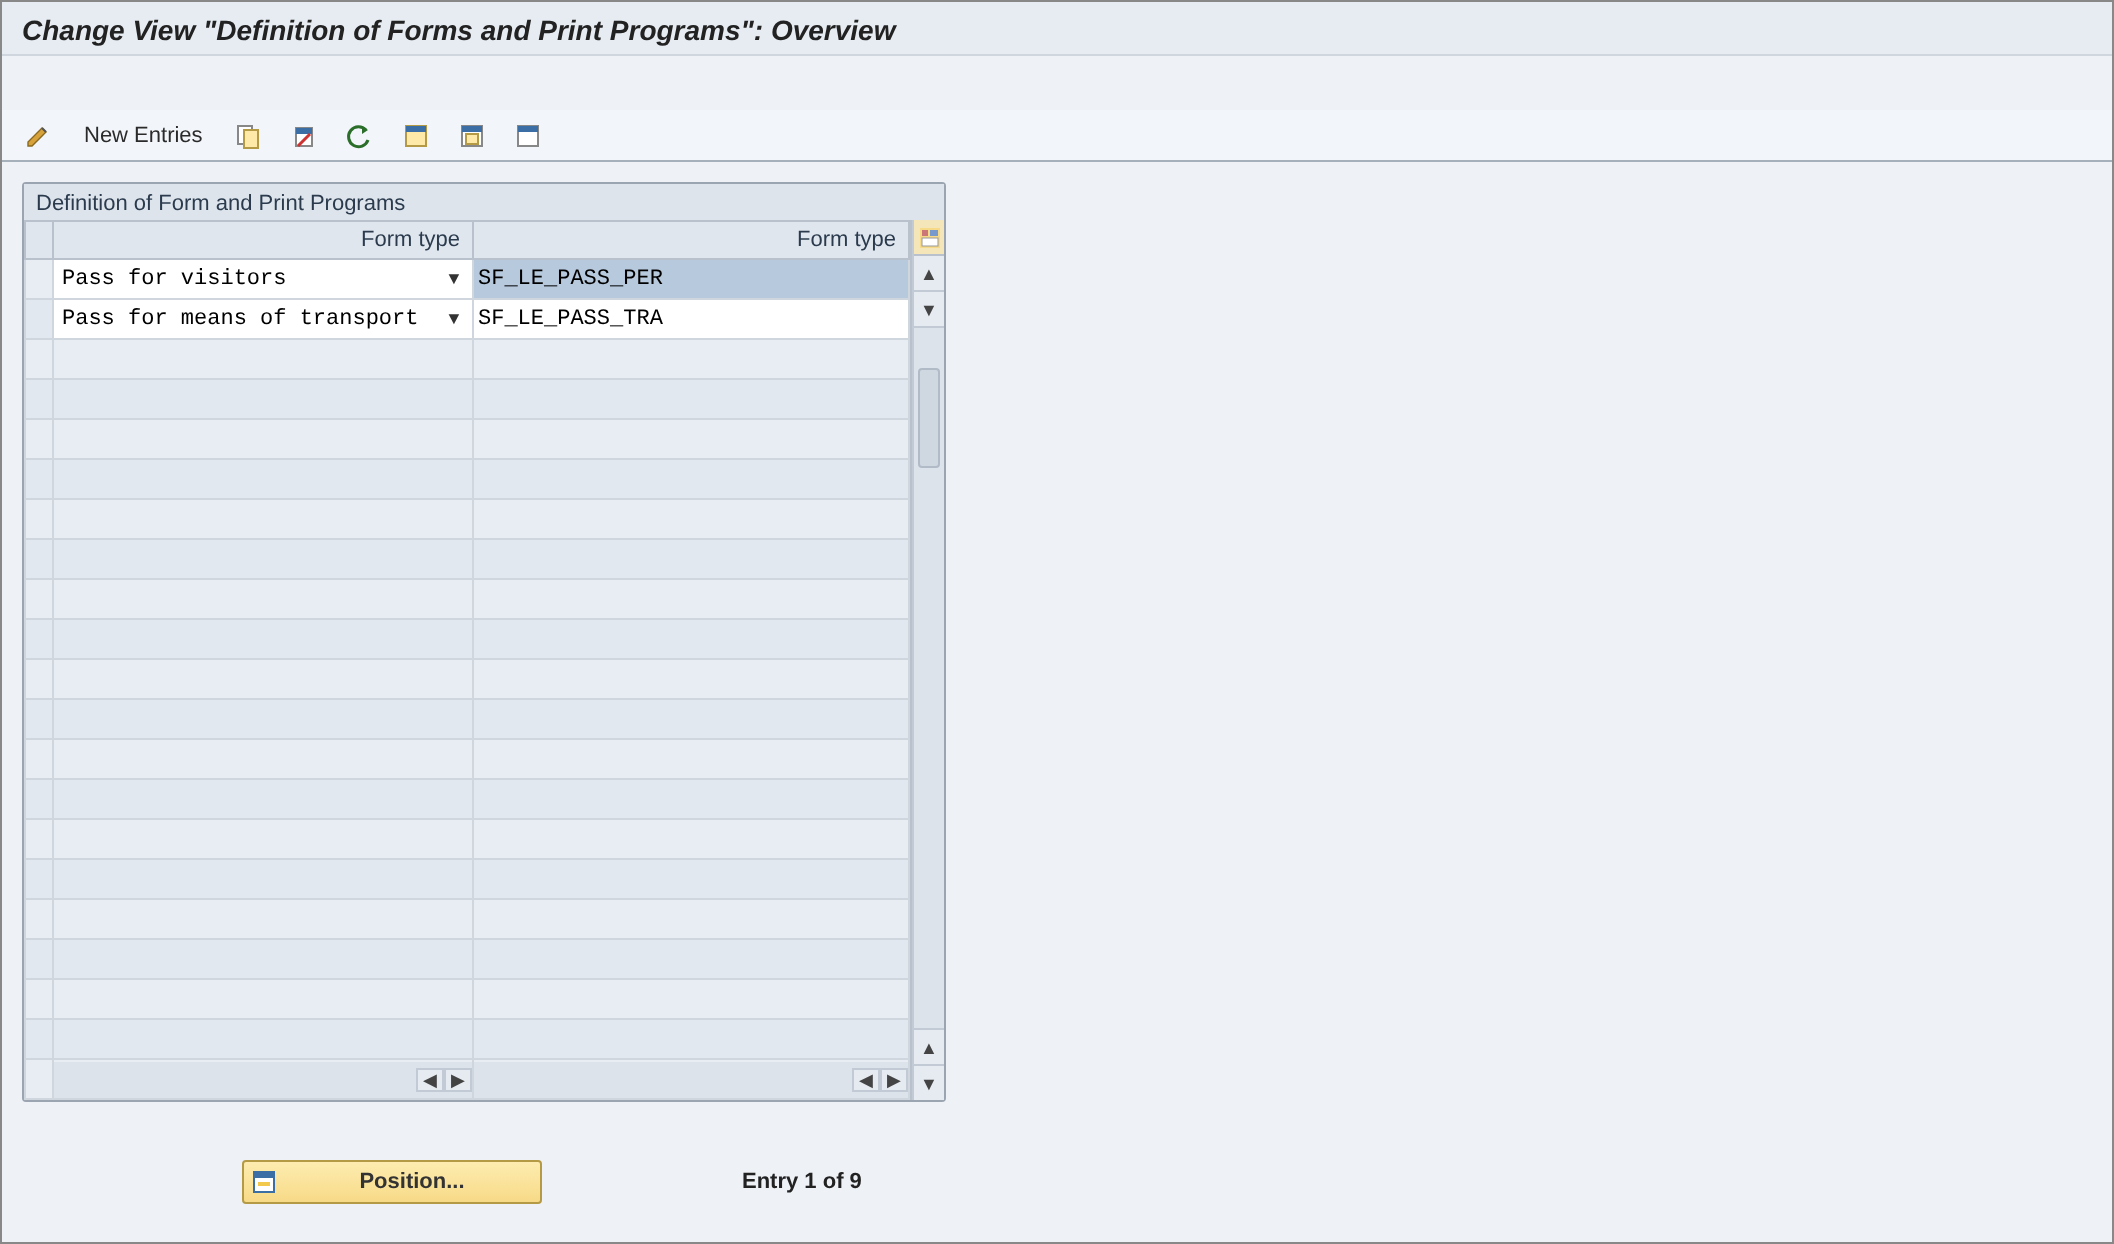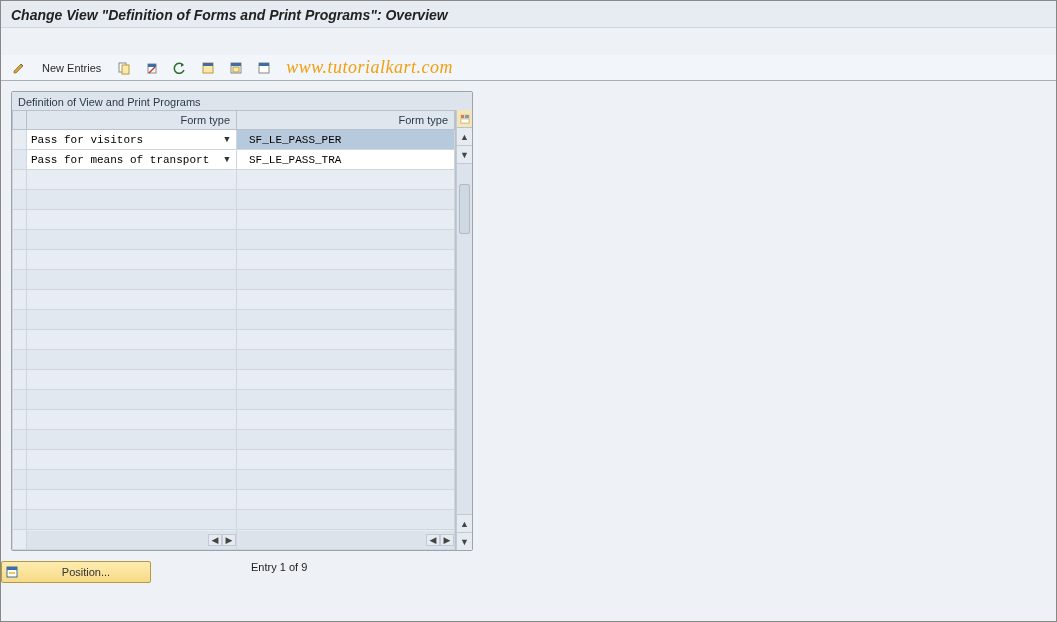--- a/index.html
+++ b/index.html
@@ -132,40 +132,42 @@
     padding:0 2px 0 4px;
     font-family: Liberation Mono, monospace;
     font-size: 11px;
   }
   .cell-dd .dd-text{ flex:1; white-space:nowrap; overflow:hidden; }
   .cell-dd .dd-arrow{
     width:14px; text-align:center; color:#333; font-size:9px;
   }
   .cell-input {
     height:100%; display:flex; align-items:center;
-    background:#fff; padding:0 12px;
+    background:#fff; padding:0 2px;
     font-family:"Courier New", monospace; font-size:11px;
     white-space:nowrap;
   }
   .cell-input.selected { background:#b7c9dd; }
   .hscroll-row td { padding:0; height:18px; background:#dde3eb; }
   .hscroll {
     display:flex; align-items:center; height:18px;
     background:#dde3eb;
   }
   .hscroll .harrow {
     width:14px; text-align:center; color:#444; font-size:9px;
     background:#e6ebf1; border:1px solid #c2cbd5;
   }
   .hscroll .htrack{ flex:1; }
   .footer-area {
     height: 60px;
-    display:flex; 
+    display:flex; align-items:center;
+    padding-left: 120px;
     gap: 100px;
     background:#eef1f5;
+    font-weight:bold;
   }
   .position-btn {
     display:flex; align-items:center;
     height:22px; width:150px;
     background: linear-gradient(#fdecb0,#f7da87);
     border:1px solid #b59a45;
     border-radius:2px;
     cursor:pointer;
     font-size:11px;
     color:#333;
@@ -222,26 +224,25 @@
         <rect x="2" y="2" width="10" height="3" fill="#3a6ea5"></rect>
         <rect x="4" y="6" width="6" height="5" fill="#ffe9a8" stroke="#b59a45"></rect>
       </svg>
   </span>
   <span class="tb-btn" title="Deselect All">
     <svg width="14" height="14" viewBox="0 0 14 14">
         <rect x="2" y="2" width="10" height="10" fill="#fff" stroke="#888"></rect>
         <rect x="2" y="2" width="10" height="3" fill="#3a6ea5"></rect>
       </svg>
   </span>
-  <span class="watermark">www.tutorialkart.com</span>
 </div>
 
 <div class="content-area">
   <div class="panel">
-    <div class="panel-title">Definition of View and Print Programs</div>
+    <div class="panel-title">Definition of Form and Print Programs</div>
     <div class="grid-wrap">
       <div class="grid">
         <table class="grid-table">
           <colgroup>
             <col class="rowsel-col">
               <col class="ft-col">
               <col class="fn-col">
           </colgroup>
           <thead>
             <tr>

